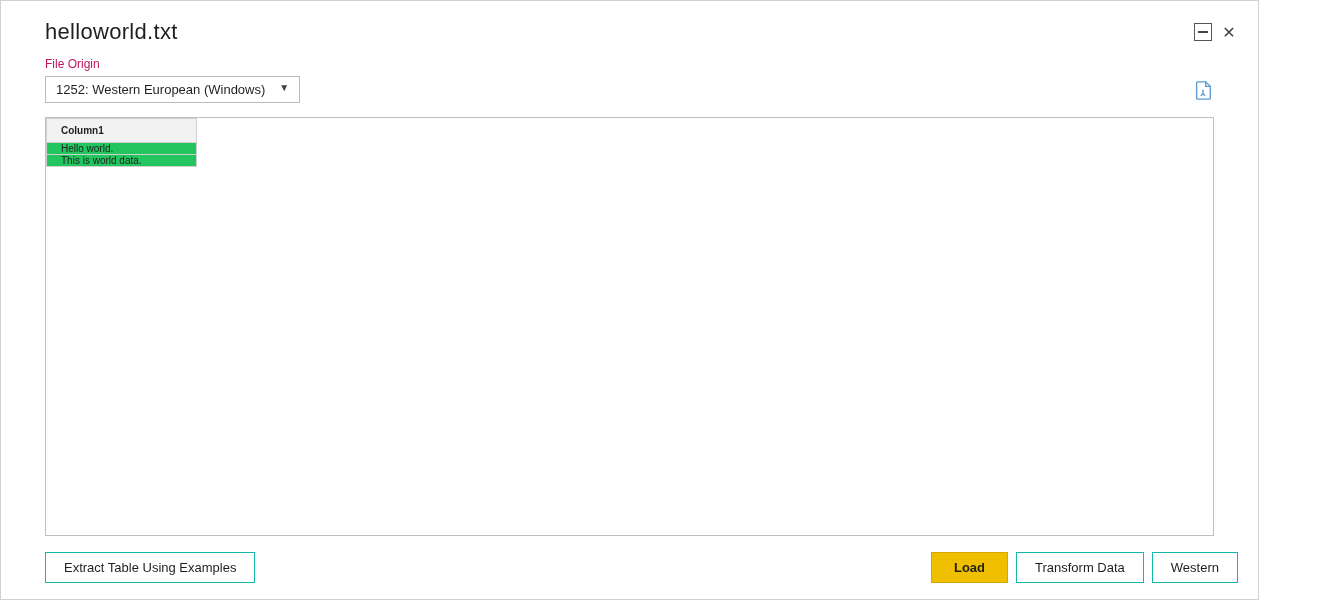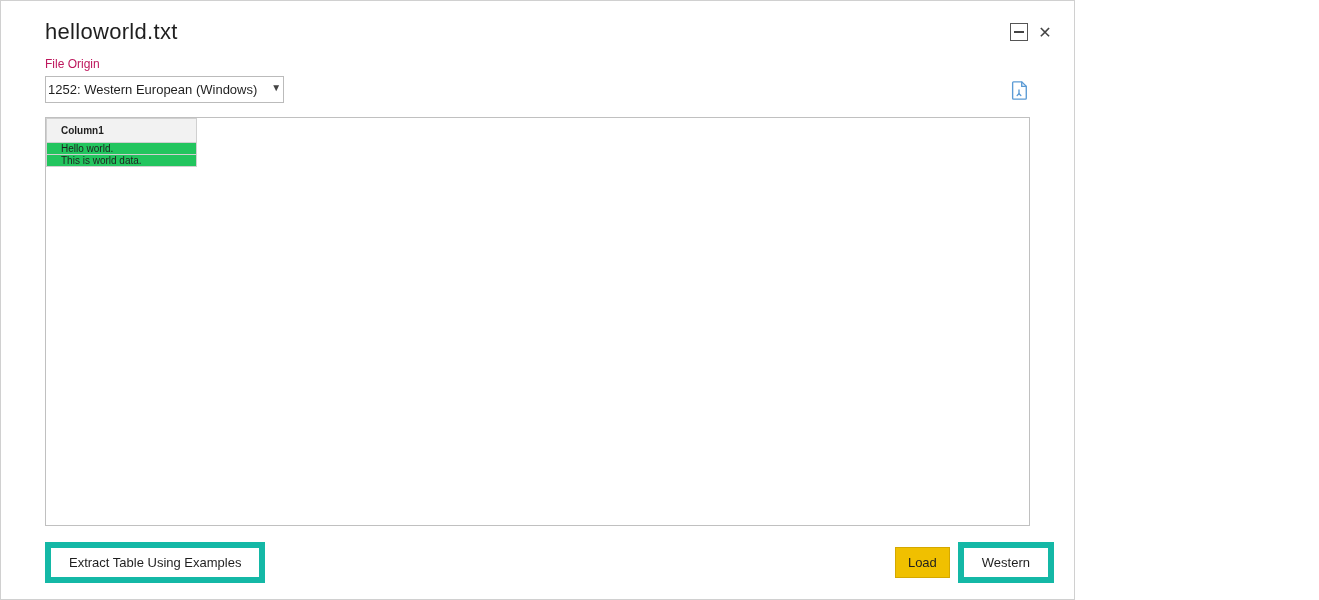--- a/index.html
+++ b/index.html
@@ -11,21 +11,21 @@
     body {
       font-family: 'Segoe UI', Tahoma, Geneva, Verdana, sans-serif;
       background: #ffffff;
       width: 1319px;
       height: 600px;
       overflow: hidden;
       position: relative;
     }
 
     .window {
-      width: 1075px;
+      width: 1259px;
       height: 600px;
       background: #ffffff;
       border: 1px solid #d0d0d0;
       display: flex;
       flex-direction: column;
       position: relative;
     }
 
     .title-bar {
       display: flex;
@@ -84,21 +84,21 @@
       display: flex;
       align-items: center;
       justify-content: space-between;
       margin-bottom: 14px;
     }
 
     .dropdown {
       display: flex;
       align-items: flex-start;
       border: 1px solid #bbb;
-      padding: 5px 2px;
+      padding: 5px 10px;
       font-size: 13px;
       color: #1f1f1f;
       background: #fff;
       cursor: pointer;
       min-width: 220px;
       justify-content: space-between;
       gap: 8px;
     }
 
     .dropdown-arrow {
@@ -165,33 +165,33 @@
 
     .footer-right {
       display: flex;
       align-items: center;
       gap: 8px;
     }
 
     .btn {
       padding: 7px 18px;
       font-size: 13px;
-      border: 6px solid #14b8a6;
+      border: 1px solid #14b8a6;
       background: #fff;
       color: #1f1f1f;
       cursor: pointer;
       font-family: inherit;
     }
 
     .btn-primary {
       background: #f0c000;
       border: 1px solid #d4a800;
       color: #1f1f1f;
-      font-weight: 400;
-      padding: 7px 12px;
+      font-weight: 700;
+      padding: 7px 22px;
     }
   </style>
 </head>
 <body>
 
 <div class="window">
   <div class="title-bar">
     <h1 class="window-title">helloworld.txt</h1>
     <div class="window-controls">
       <div class="win-btn">
@@ -238,16 +238,17 @@
       </table>
     </div>
   </div>
 
   <div class="footer">
     <div class="footer-left">
       <button class="btn">Extract Table Using Examples</button>
     </div>
     <div class="footer-right">
       <button class="btn btn-primary">Load</button>
+      <button class="btn">Transform Data</button>
       <button class="btn">Western</button>
     </div>
   </div>
 </div>
 
 </body></html>

